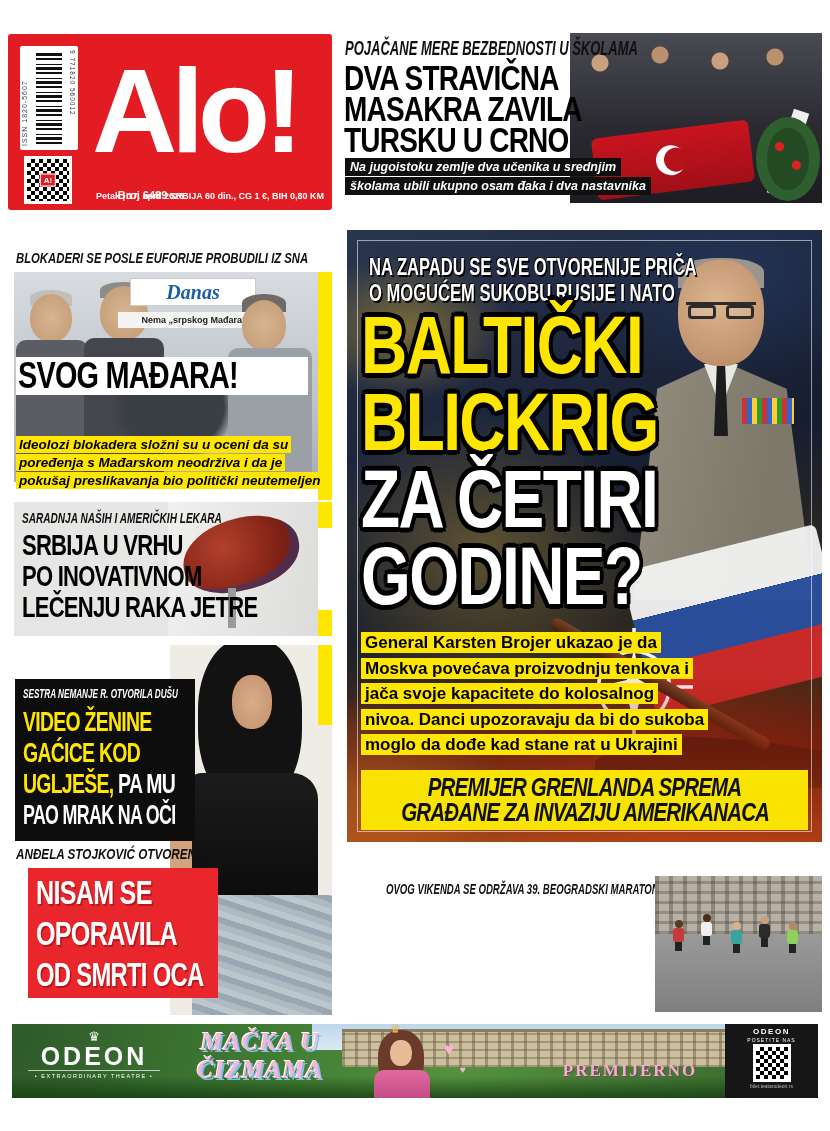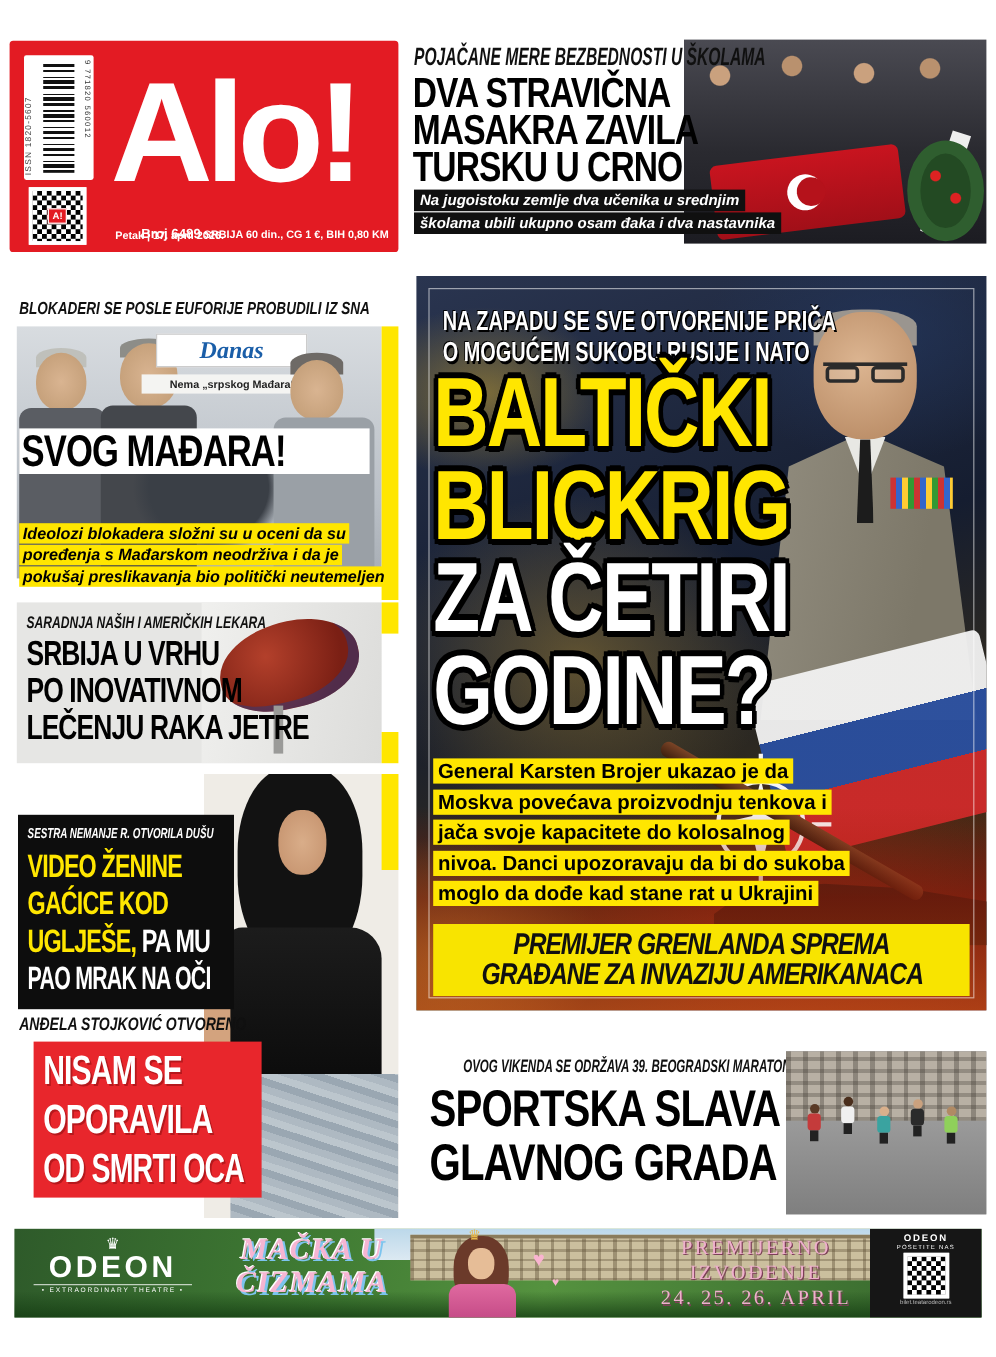--- a/index.html
+++ b/index.html
@@ -166,21 +166,21 @@
   .ad-show { left:150px; top:4px; width:196px; text-align:center; font-family:"Liberation Serif",serif; }
   .ad-show .line { display:block; font-size:25px; font-weight:bold; font-style:italic; color:#f6b5d2; letter-spacing:1px; line-height:28px;
     text-shadow:2px 2px 0 #7cc4ee, -1px -1px 0 #fff; }
   .princess { left:356px; top:2px; width:66px; height:72px; }
   .princess .phair { position:absolute; left:10px; top:4px; width:46px; height:56px; background:#6b3a2a; border-radius:46% 46% 40% 40%; }
   .princess .pcrown { position:absolute; left:22px; top:-4px; font-size:12px; color:#e8b94a; }
   .princess .pface { position:absolute; left:22px; top:14px; width:22px; height:26px; background:#e6bd97; border-radius:46%; }
   .princess .pdress { position:absolute; left:6px; top:44px; width:56px; height:30px; background:linear-gradient(#e06aa0,#c44a86); border-radius:10px 10px 0 0; }
   .ad-heart { color:#f9b4d0; }
   .ad-premiere { left:516px; top:5px; width:204px; text-align:center; font-family:"Liberation Serif",serif; color:#eeb0cc; }
-  .ad-premiere .line { display:block; font-size:17px; font-weight:normal; letter-spacing:2px; line-height:21px; text-shadow:1px 1px 0 #7c4058; }
+  .ad-premiere .line { display:block; font-size:17px; font-weight:bold; letter-spacing:2px; line-height:21px; text-shadow:1px 1px 0 #7c4058;margin-top:31px; }
   .ad-qr { left:713px; top:0; width:93px; height:74px; background:#161616; text-align:center; color:#fff; padding-top:3px; }
   .ad-qr .qname { font-size:8px; font-weight:bold; letter-spacing:1.5px; display:block; }
   .ad-qr .qvisit { font-size:5px; letter-spacing:1px; display:block; margin:1px 0; }
   .ad-qr .qcode { margin:1px auto; width:38px; height:38px; }
   .ad-qr .qurl { font-size:5px; color:#bbb; display:block; }
 </style>
 </head>
 <body>
 
 <div class="page">
@@ -325,24 +325,20 @@
       <span class="cond white" style="--sx:.78">GODINE?</span>
     </div>
     <div class="abs main-dek"><span>General Karsten Brojer ukazao je da Moskva povećava proizvodnju tenkova i jača svoje kapacitete do kolosalnog nivoa. Danci upozoravaju da bi do sukoba moglo da dođe kad stane rat u Ukrajini</span></div>
     <div class="abs main-banner">
       <span class="cond center" style="--sx:.82">PREMIJER GRENLANDA SPREMA</span>
       <span class="cond center" style="--sx:.82">GRAĐANE ZA INVAZIJU AMERIKANACA</span>
     </div>
   </div>
 
   <div class="abs kicker maraton-kicker"><span class="cond" style="--sx:.64">OVOG VIKENDA SE ODRŽAVA 39. BEOGRADSKI MARATON</span></div>
-  <div class="abs hl maraton-hl">
-    <span class="cond" style="--sx:.78">SPORTSKA SLAVA</span>
-    <span class="cond" style="--sx:.78">GLAVNOG GRADA</span>
-  </div>
   <div class="abs maraton-photo">
     <div class="abs maraton-bldg"></div>
     <div class="abs maraton-road"></div>
     <div class="runner" style="left:18px;top:44px;">
         <span class="rhead" style="background:#5a3a26;"></span>
         <span class="rbody" style="background:#c43b3b;"></span>
         <span class="rlegs"></span>
       </div>
     <div class="runner" style="left:46px;top:38px;">
         <span class="rhead" style="background:#4a2e1c;"></span>

